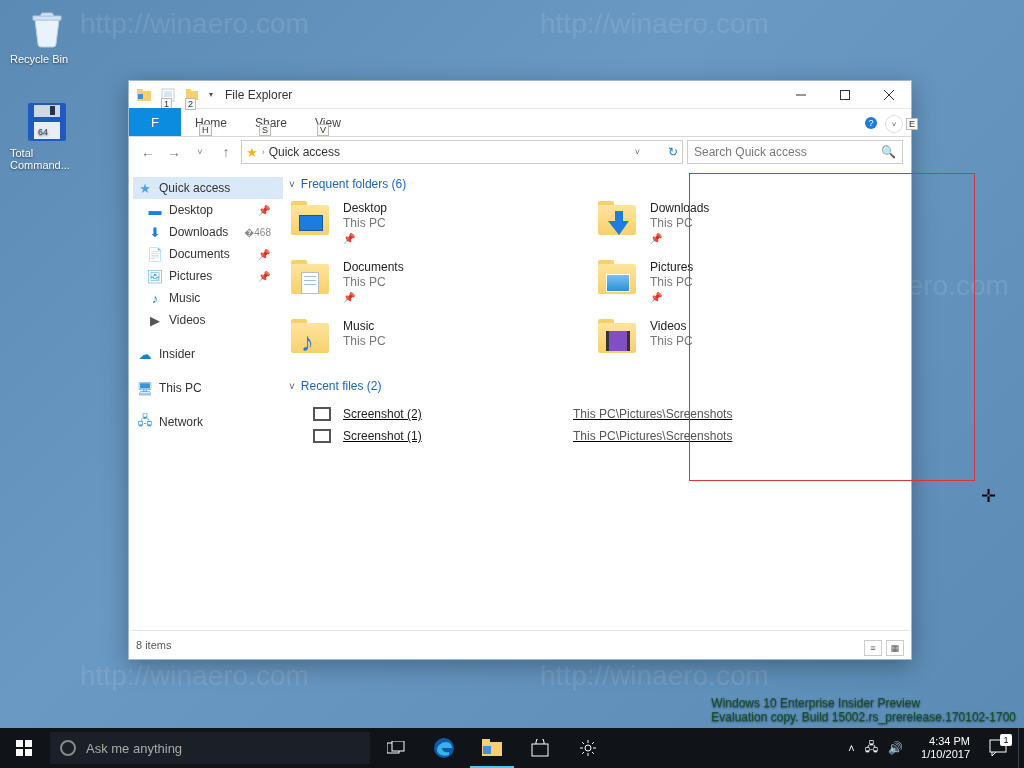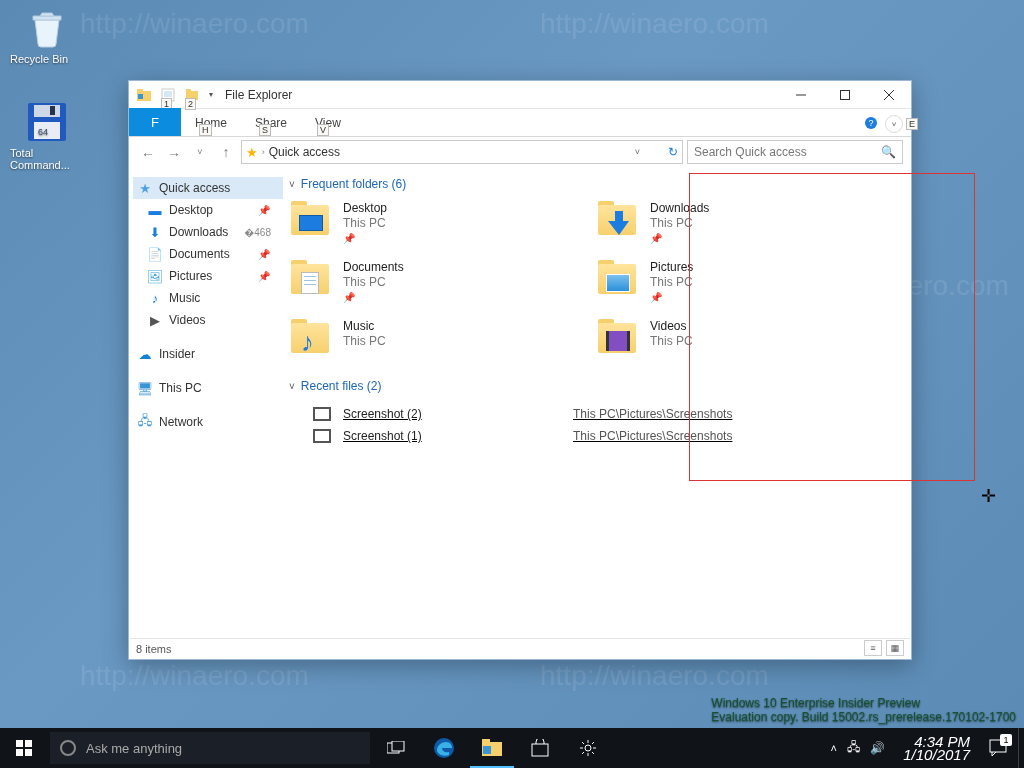--- a/index.html
+++ b/index.html
@@ -66,31 +66,31 @@
   .ff .meta .pin { color: #888; font-size: 10px; margin-top: 2px; }
   .recent { margin-top: 20px; }
   .recent .rrow { display: flex; align-items: center; padding: 4px 0; text-decoration: underline; }
   .recent .rrow .ric { width: 18px; height: 14px; border: 2px solid #555; margin-right: 12px; margin-left: 24px; }
   .recent .rrow .rname { flex: 0 0 230px; color: #222; }
   .recent .rrow .rpath { color: #555; }
   
   .redbox { position: absolute; border: 1px solid #d33; left: 402px; top: 6px; width: 286px; height: 308px; pointer-events: none; }
   .cross-cursor { position: absolute; left: 694px; top: 318px; font-size: 18px; color: #000; pointer-events: none; }
   
-  .status { position: absolute; bottom: 1px; left: 1px; right: 1px; height: 20px; display: flex; align-items: center; padding: 0 6px; font-size: 11px; color: #555; border-top: 1px solid #e5e5e5; }
+  .status { position: absolute; bottom: 1px; left: 1px; right: 1px; height: 28px; display: flex; align-items: center; padding: 0 6px; font-size: 11px; color: #555; border-top: 1px solid #e5e5e5; }
   .viewbtns { position: absolute; right: 6px; bottom: 2px; display: flex; gap: 4px; }
   .viewbtns .vb { width: 18px; height: 16px; border: 1px solid #ccc; display: flex; align-items: center; justify-content: center; font-size: 9px; color: #555; }
   
   .taskbar { position: absolute; left: 0; right: 0; bottom: 0; height: 40px; background: #101318; display: flex; align-items: center; color: #fff; }
   .tb-btn { width: 48px; height: 40px; display: flex; align-items: center; justify-content: center; font-size: 16px; color: #fff; }
   .tb-search { width: 320px; height: 32px; background: #1b1f27; display: flex; align-items: center; padding: 0 10px; color: #aaa; font-size: 13px; gap: 10px; margin: 0 2px; }
   .tb-search .circ { width: 16px; height: 16px; border: 2px solid #888; border-radius: 8px; }
   .tb-right { position: absolute; right: 0; display: flex; align-items: center; height: 40px; }
   .tray { display: flex; align-items: center; gap: 10px; padding: 0 10px; font-size: 12px; color: #fff; }
-  .clock { text-align: right; font-size: 15px; line-height: 13px; padding: 0 8px; font-style: italic; }
+  .clock { text-align: right; font-size: 11px; line-height: 13px; padding: 0 8px; }
   .notif { width: 40px; height: 40px; display: flex; align-items: center; justify-content: center; position: relative; }
   .notif .badge { position: absolute; top: 6px; right: 6px; width: 12px; height: 12px; background: #fff; color: #000; font-size: 9px; border-radius: 2px; display: flex; align-items: center; justify-content: center; }
   .showdesk { width: 6px; height: 40px; border-left: 1px solid #3a3f48; }
   .active-ind { width: 44px; height: 2px; background: #54c1ff; position: absolute; bottom: 0; }
   
   .eval { position: absolute; right: 8px; bottom: 44px; color: #14532d; text-align: left; font-size: 12px; text-shadow: 0 1px 2px rgba(0,0,0,.7); }
   
   svg { display: block; }
 </style>
 </head>

